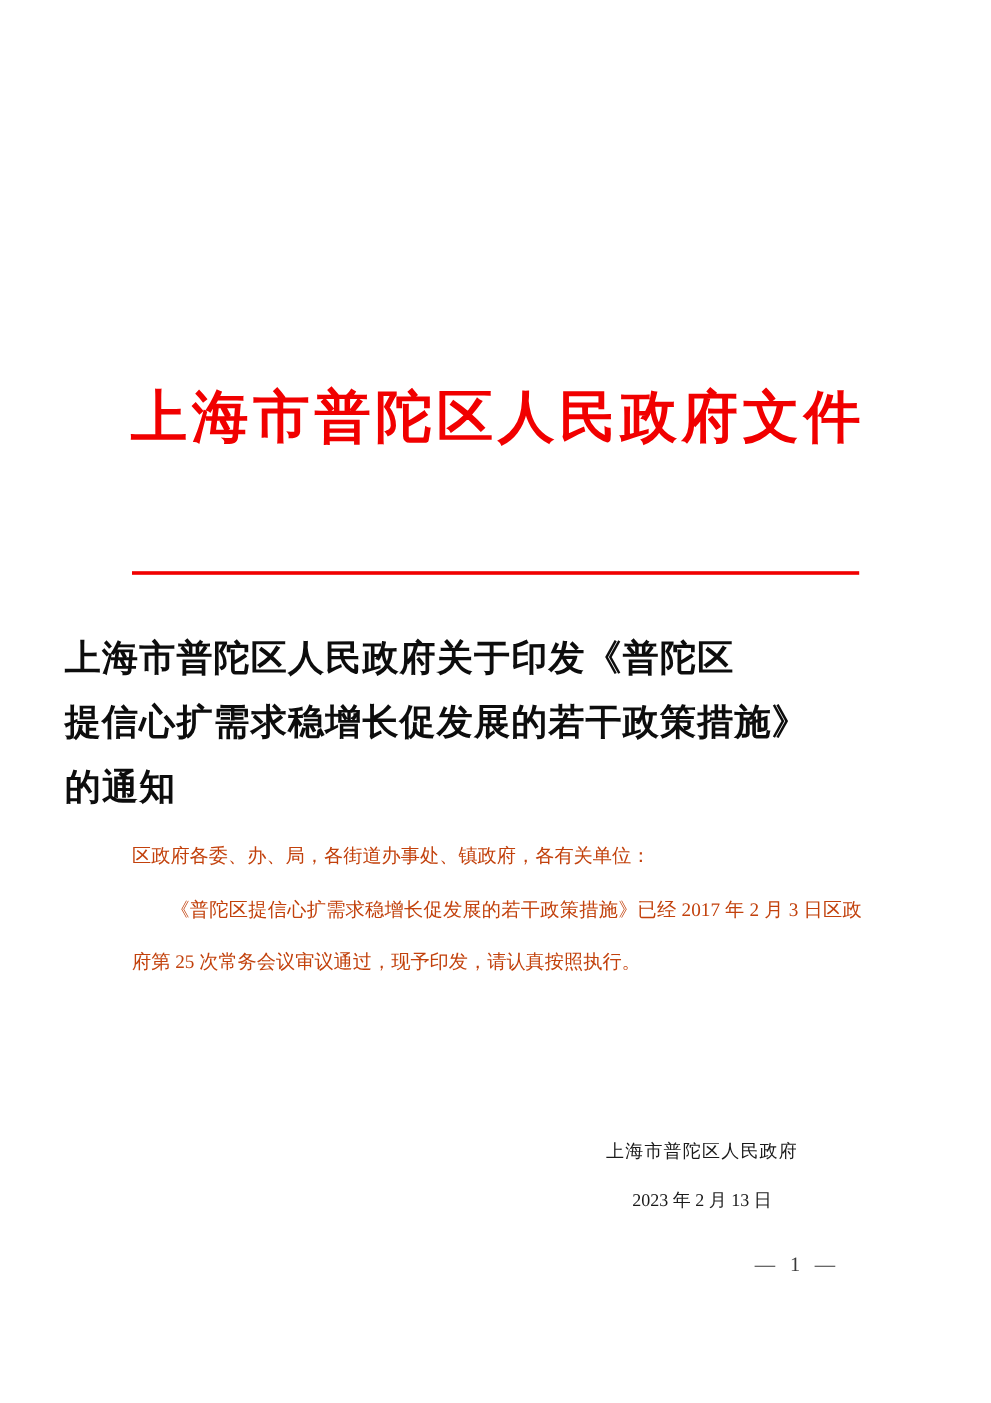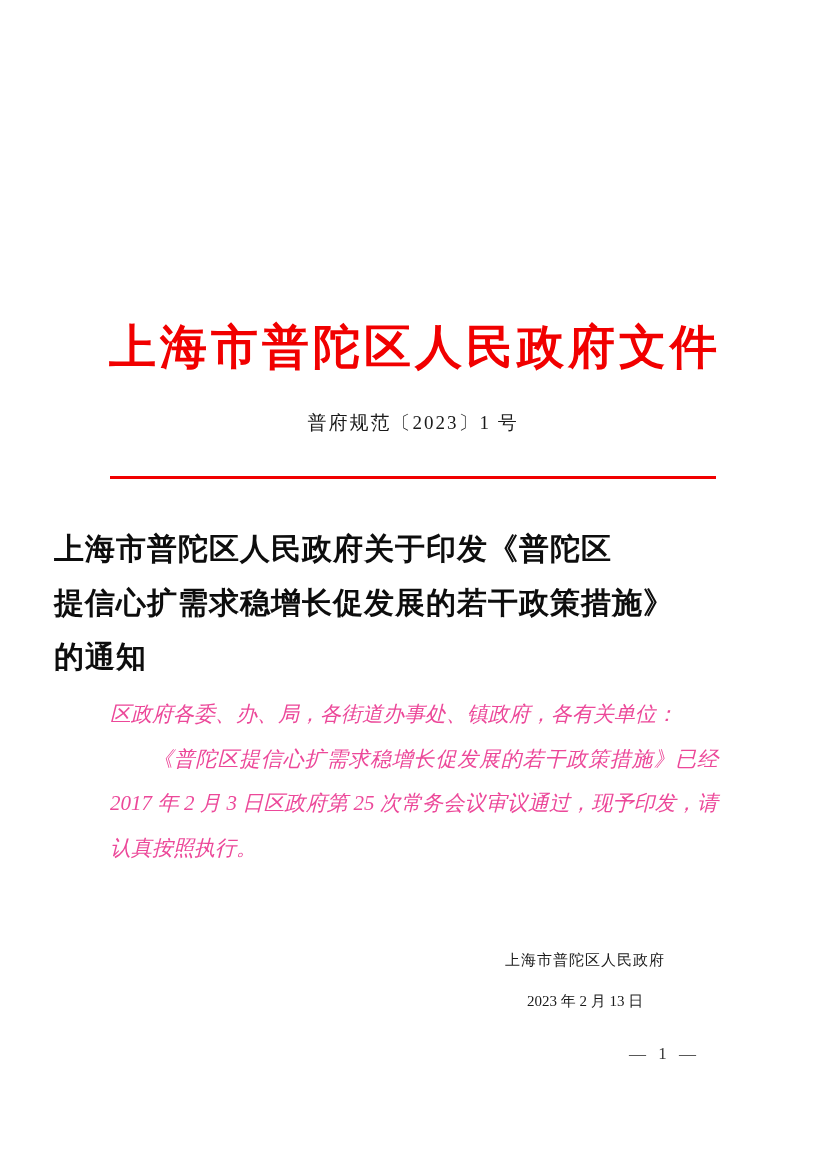--- a/index.html
+++ b/index.html
@@ -65,25 +65,24 @@
     color: #0d0d0d;
     letter-spacing: 1px;
   }
 
   
   .body-block {
     position: absolute;
     top: 692px;
     left: 110px;
     width: 608px;
-    font-size: 21px;
+    font-size: 16px;
     line-height: 44.5px;
-    color: #ec4899;
+    color: #c2410c;
     text-align: justify;
-    font-style: italic;
   }
   .body-block p.indent { text-indent: 2em; }
 
   
   .signature-block {
     position: absolute;
     top: 940px;
     right: 161px;
     text-align: center;
     font-size: 15px;
@@ -104,21 +103,20 @@
     white-space: nowrap;
   }
 </style>
 </head>
 <body>
 
 <div class="page">
 
   <div class="letterhead-title">上海市普陀区人民政府文件</div>
 
-  <div class="doc-number">普府规范〔2023〕1 号</div>
 
   <div class="red-rule"></div>
 
   <div class="notice-title">
     <div>上海市普陀区人民政府关于印发《普陀区</div>
     <div>提信心扩需求稳增长促发展的若干政策措施》</div>
     <div>的通知</div>
   </div>
 
   <div class="body-block">

